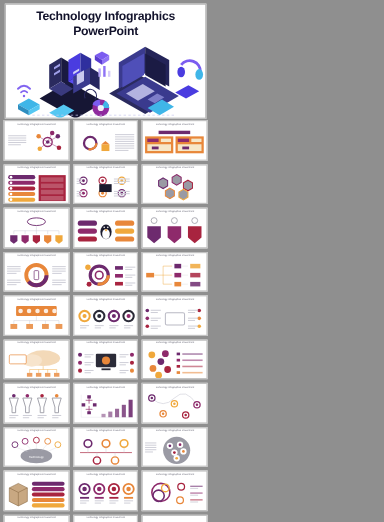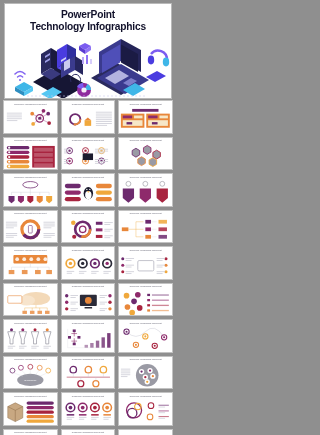--- a/index.html
+++ b/index.html
@@ -49,22 +49,22 @@
   
   .ty-title { font-size: 3.6px; font-weight: bold; color: #12122b; text-align:center; padding-top: 7px; }
 </style>
 </head>
 <body>
 
 <div id="page">
 
   <div class="hero">
     <div class="hero-title">
+      <div>Technology Infographics</div>
       <div>PowerPoint</div>
-      <div>Technology Infographics</div>
     </div>
     <div class="hero-art">
       <svg viewBox="0 0 168 66" xmlns="http://www.w3.org/2000/svg">
 
         <g opacity="0.95">
           <path d="M10 40 q5 -5 10 0" stroke="#7b5cf0" stroke-width="1.6" fill="none" stroke-linecap="round"></path>
           <path d="M12.5 43 q2.6 -2.6 5.2 0" stroke="#7b5cf0" stroke-width="1.4" fill="none" stroke-linecap="round"></path>
           <circle cx="15" cy="46" r="1" fill="#7b5cf0"></circle>
         </g>
         <g>

